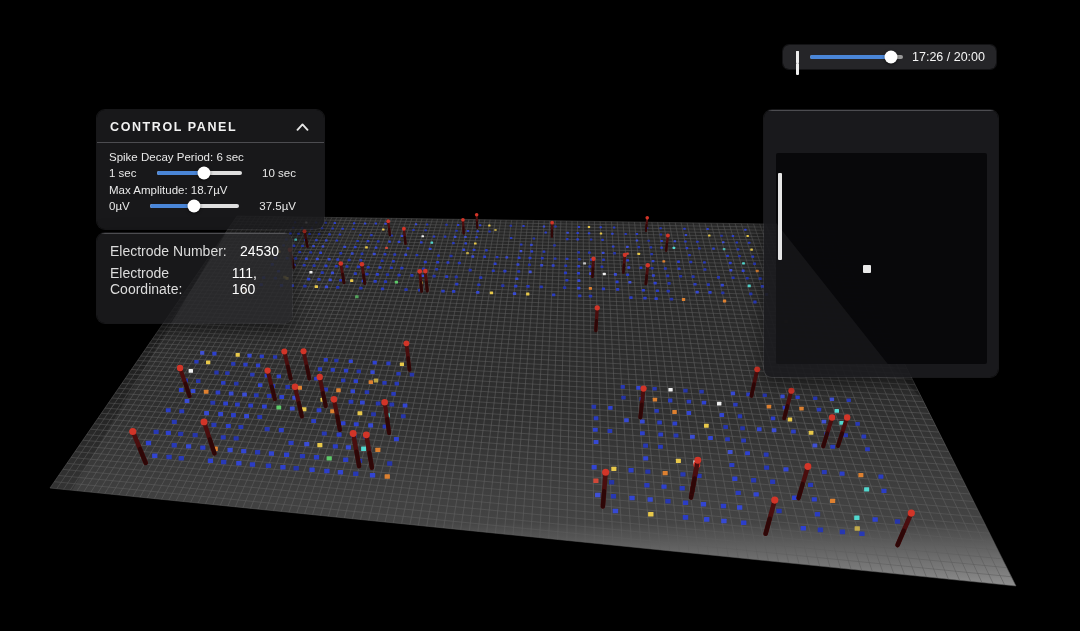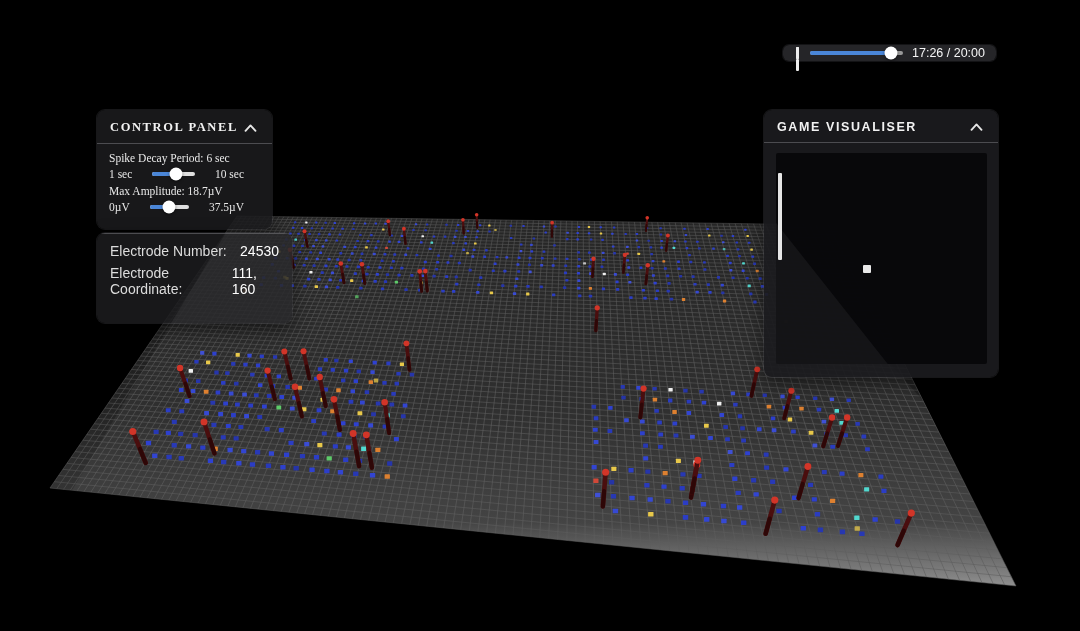--- a/index.html
+++ b/index.html
@@ -24,21 +24,21 @@
   }
   .panel-title{
     font-size:12.5px;font-weight:bold;letter-spacing:1.6px;color:#f2f2f2;
   }
   .chevron-btn{
     background:none;border:none;padding:2px;margin:0;line-height:0;cursor:pointer;
   }
   .panel-divider{height:1px;background:#4c4c50;}
 
   
-  #control-panel{left:97px;top:110px;width:175px;height:119px;font-family:Liberation Serif, serif;}
+  #control-panel{left:97px;top:110px;width:227px;height:119px;}
   .ctl-body{padding:7px 28px 10px 12px;font-size:11.5px;color:#e8e8e8;}
   .ctl-label{margin:1px 0 4px 0;}
   .slider-row{display:flex;align-items:center;gap:20px;margin:0 0 5px 0;white-space:nowrap;}
   .slider{
     position:relative;flex:1;height:4px;border-radius:2px;background:#dfdfdf;
     cursor:pointer;min-width:20px;
   }
   .slider .fill{
     position:absolute;left:0;top:0;bottom:0;width:var(--pct,50%);
     background:#4a86d8;border-radius:2px;
@@ -71,21 +71,21 @@
   #game-display .sheen{
     position:absolute;inset:0;pointer-events:none;
     background:rgba(255,255,255,0.05);
     clip-path:polygon(0% 33%, 53% 100%, 0% 100%);
   }
   #game-paddle{position:absolute;background:#e6e6e6;border-radius:1px;}
   #game-ball{position:absolute;background:#e9e9e9;border-radius:1px;}
 
   
   #playback-bar{
-    position:absolute;z-index:3;left:783px;top:45px;width:213px;height:16px;
+    position:absolute;z-index:3;left:783px;top:45px;width:213px;height:24px;
     background:rgba(39,39,42,0.95);border-radius:6px;
     box-shadow:0 0 0 1px rgba(130,130,140,0.15);
     display:flex;align-items:center;gap:9px;padding:0 11px;box-sizing:border-box;
   }
   #playback-bar .slider{background:#9a9a9a;}
   .pause-icon{display:flex;gap:3px;}
   .pause-icon span{display:block;width:3px;height:12px;background:#ededed;border-radius:1px;}
   #time-label{font-size:12.5px;color:#f5f5f5;white-space:nowrap;}
 </style>
 </head>
@@ -1096,27 +1096,19 @@
     </div>
     <div class="info-row">
       <span class="lbl">Electrode Coordinate:</span>
       <span class="val">111, 160</span>
     </div>
   </div>
   <div class="sheen"></div>
 </div>
 
 <div id="game-visualiser" class="panel">
-  <div class="panel-header">
-    <div class="panel-title">GAME VISUALISER</div>
-    <button class="chevron-btn">
-      <svg width="13" height="8" viewBox="0 0 13 8">
-        <polyline points="1.5,6.8 6.5,1.4 11.5,6.8" fill="none" stroke="#e5e5e5" stroke-width="1.9" stroke-linecap="round" stroke-linejoin="round"></polyline>
-      </svg>
-    </button>
-  </div>
   <div class="panel-divider"></div>
   <div id="game-display">
     <div id="game-paddle" style="left: 2px; top: 20px; width: 4px; height: 87px;"></div>
     <div id="game-ball" style="left: 87px; top: 112px; width: 8px; height: 8px;"></div>
     <div class="sheen"></div>
   </div>
 </div>
 
 </body></html>

